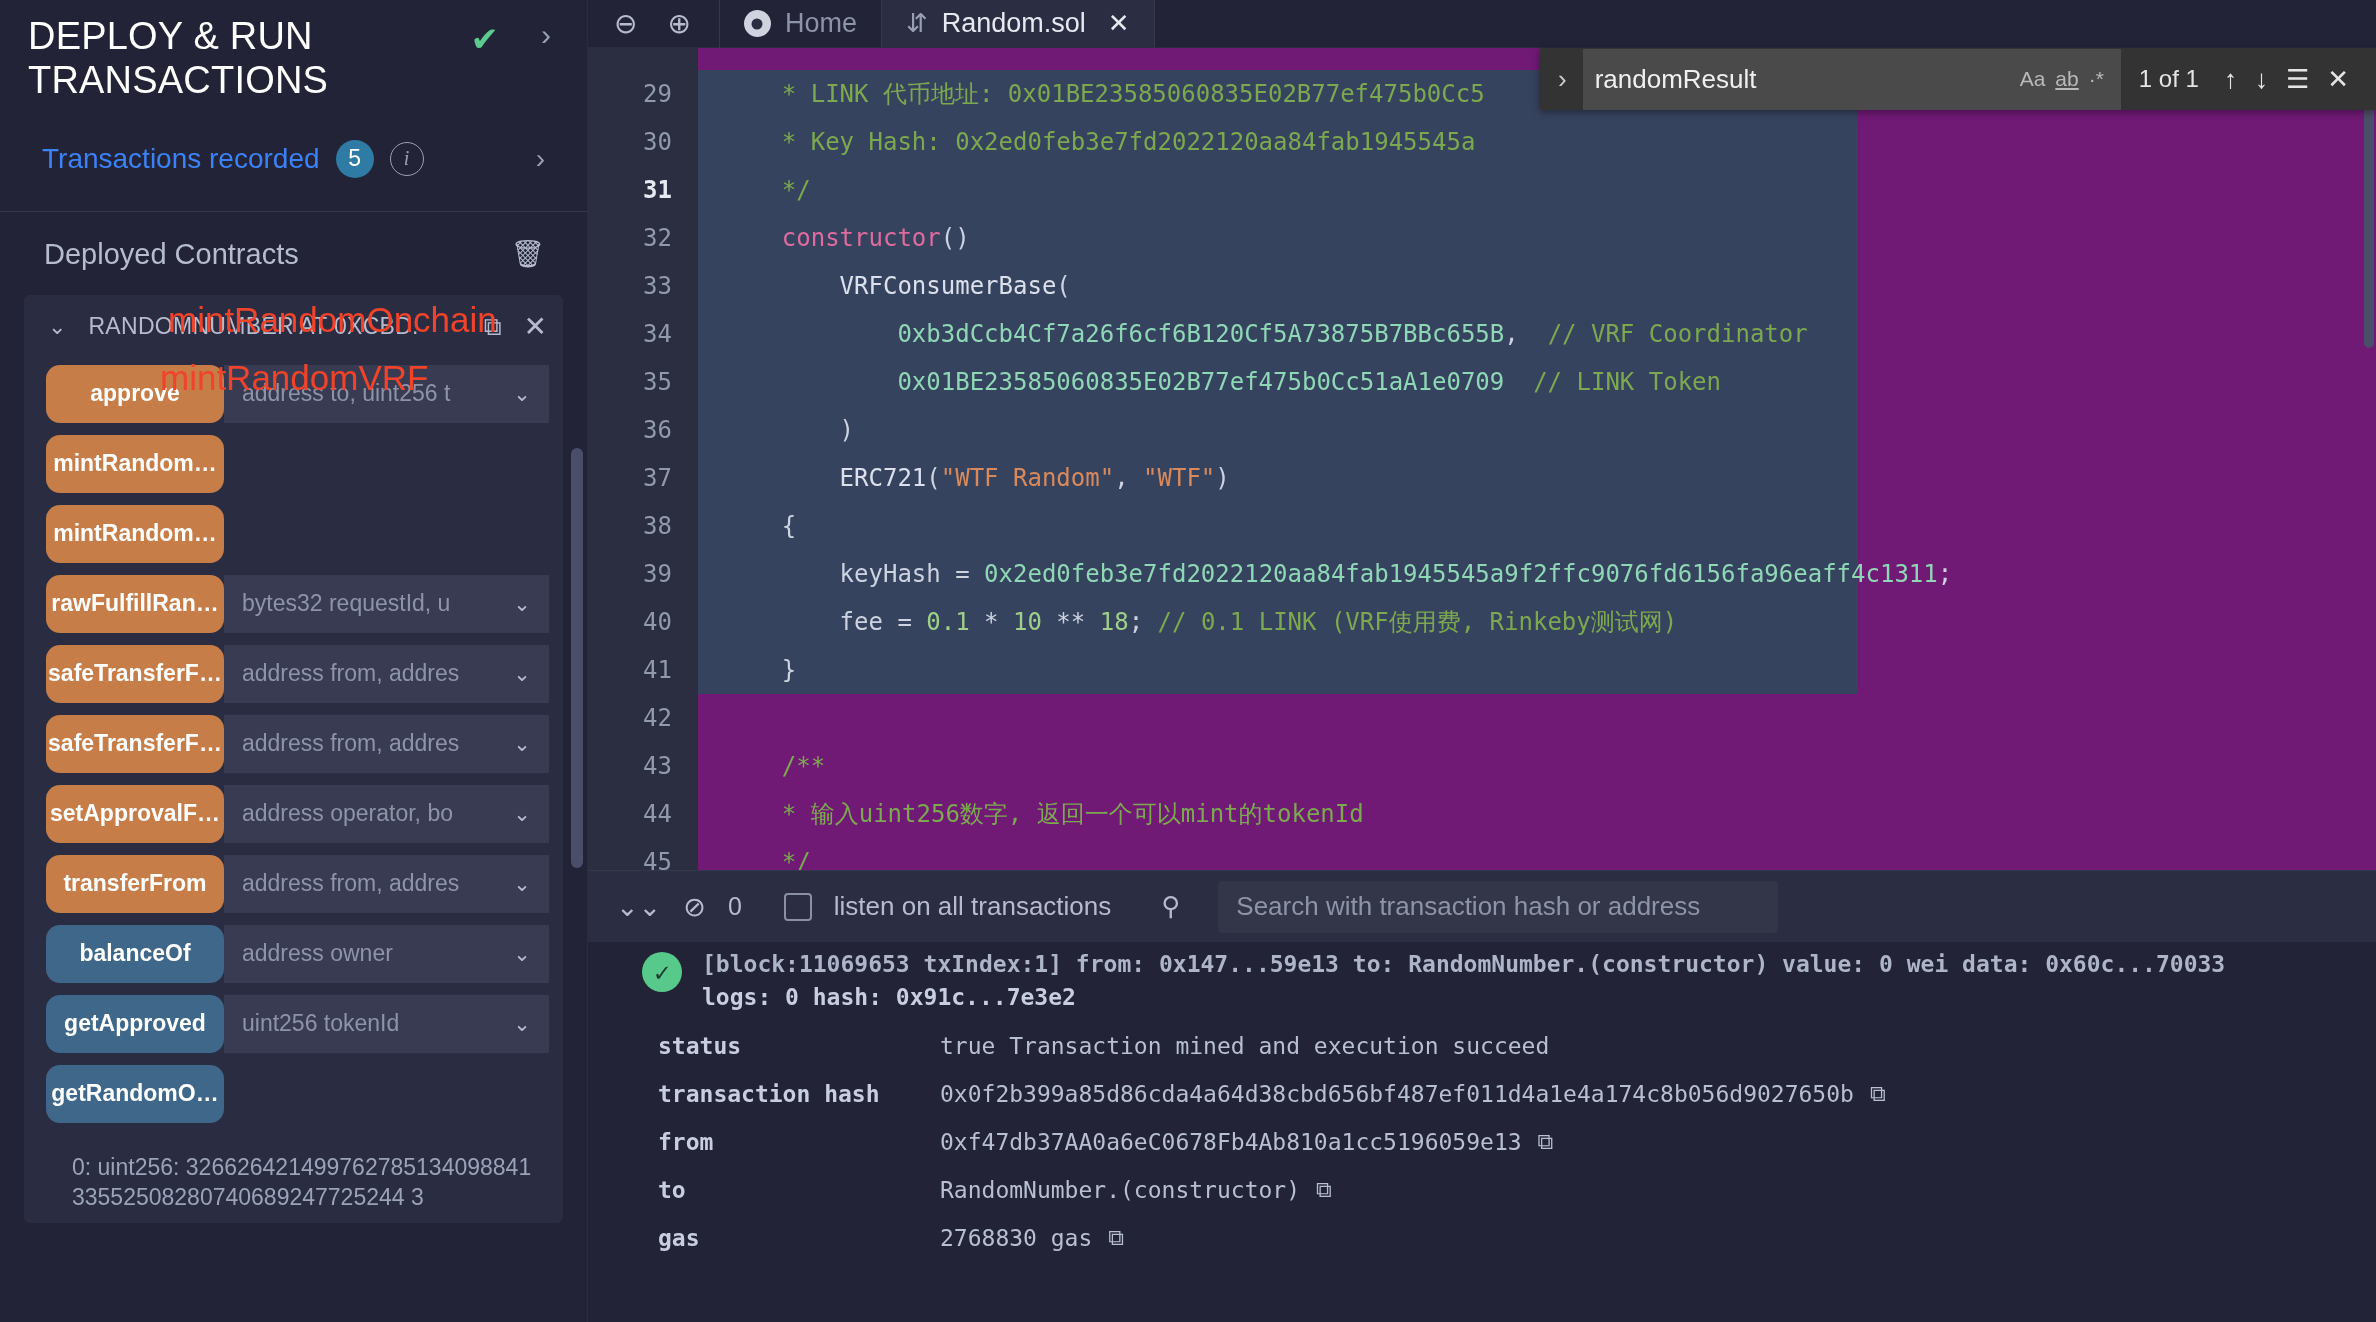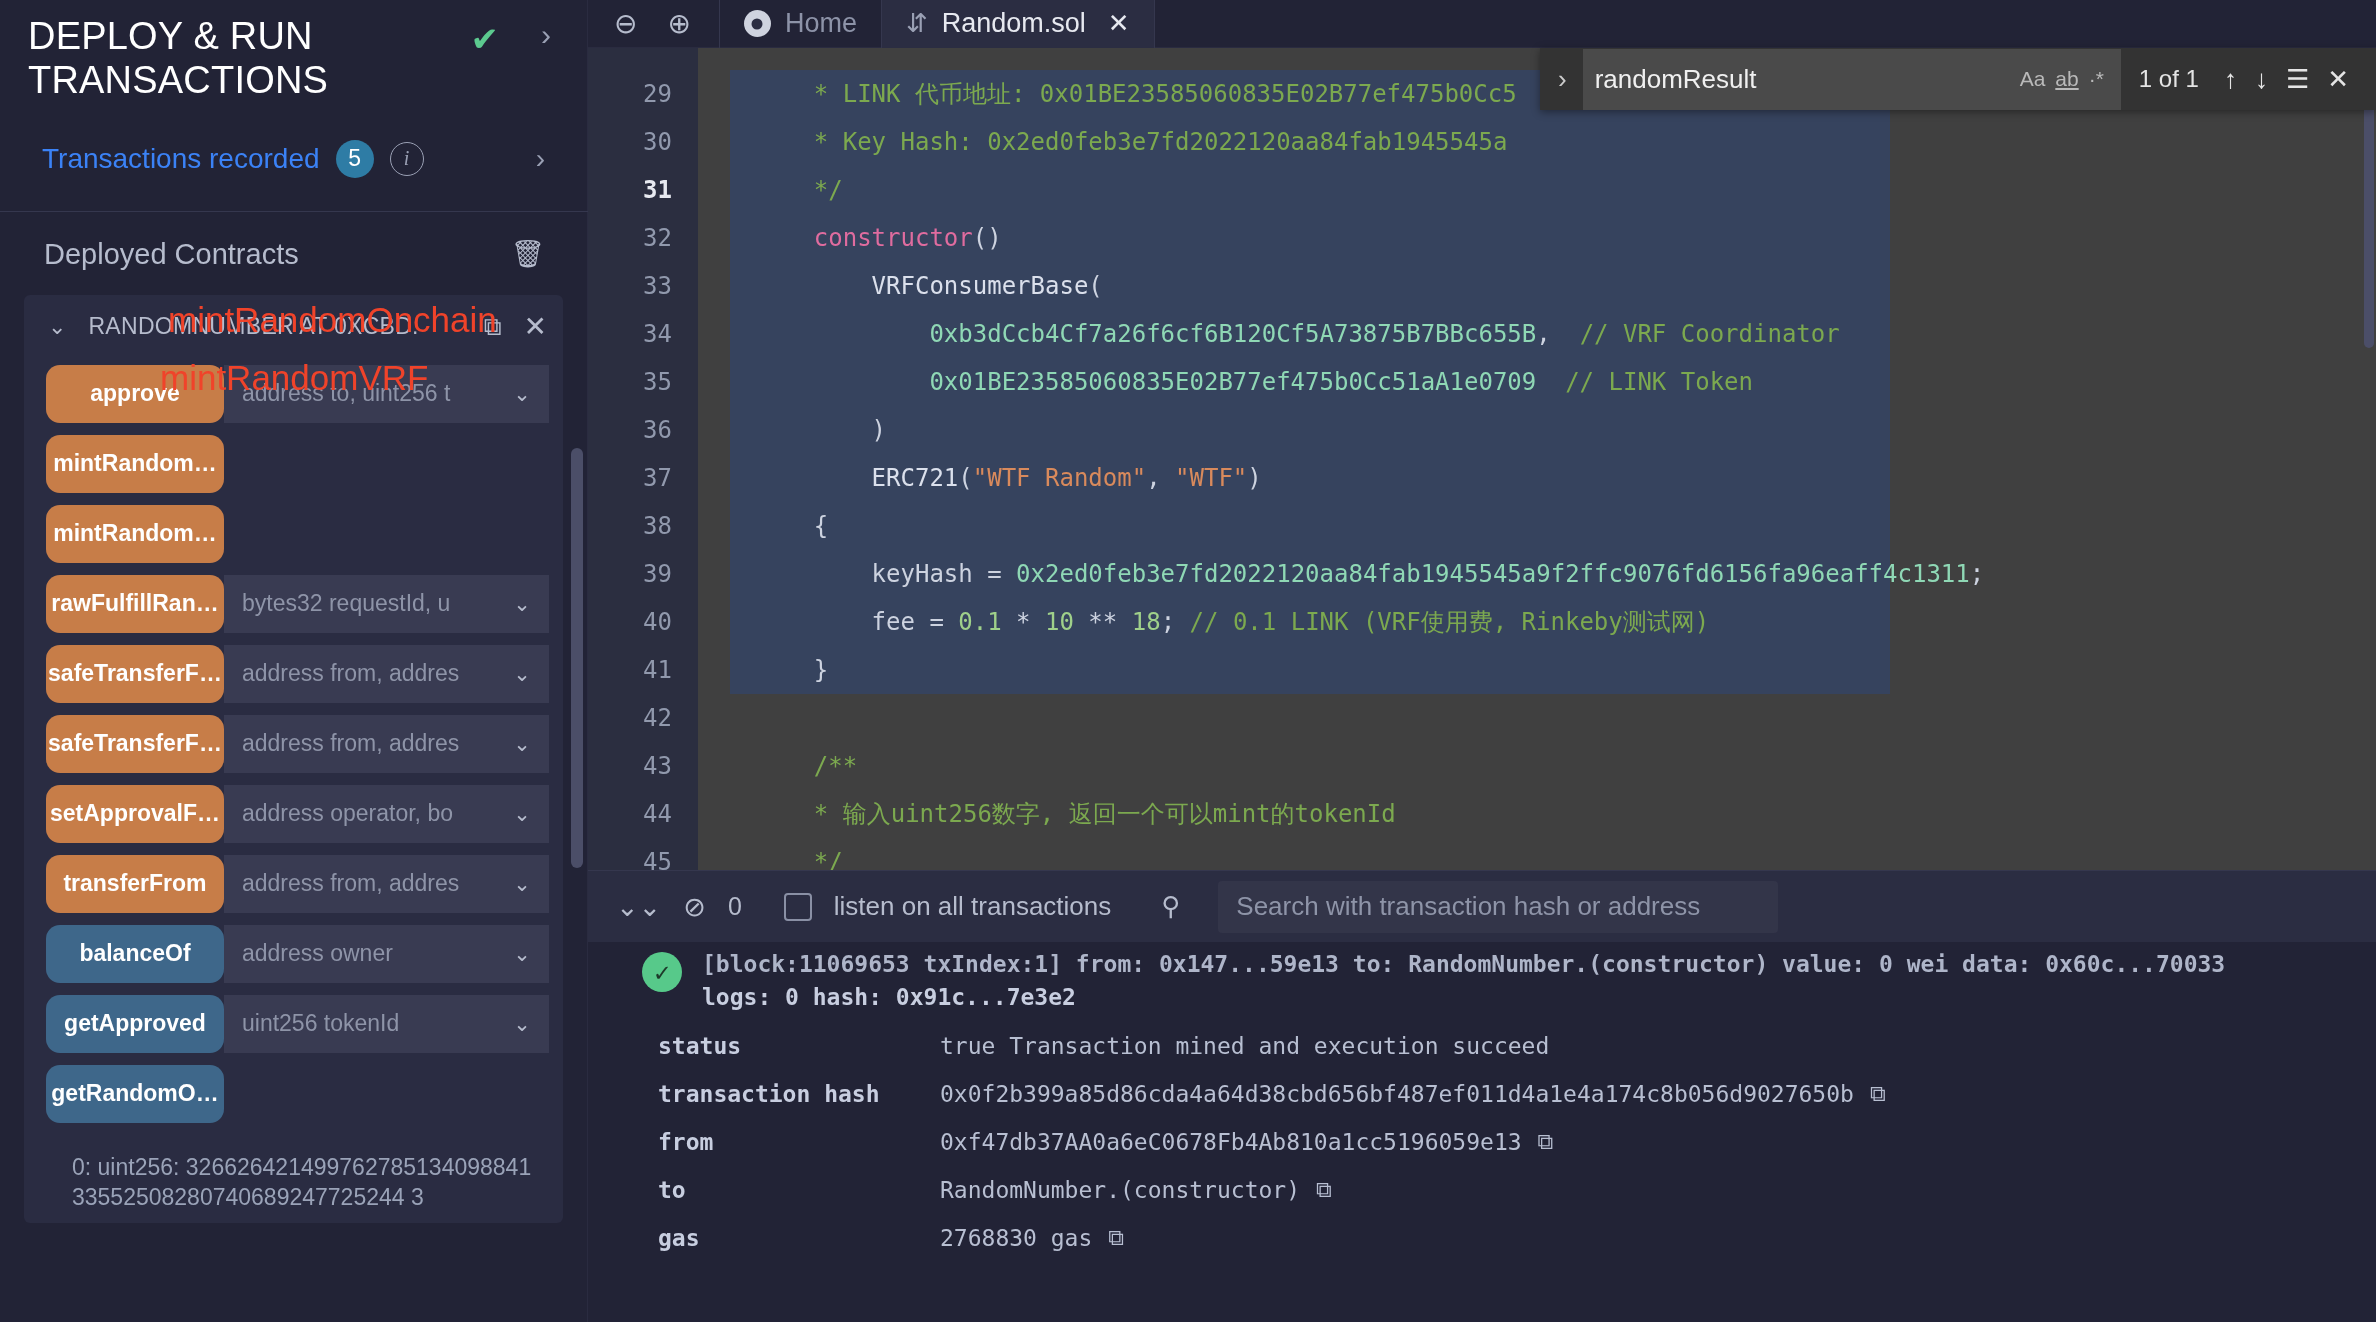--- a/index.html
+++ b/index.html
@@ -156,23 +156,22 @@
   }
   .fb-text { color: #f0f0f0; font-size: 26px; flex: 1; }
   .fb-opts { display: flex; align-items: center; }
   .fb-opt { color: #b9b9b9; font-size: 21px; padding: 2px 5px; }
   .fb-opt.u { text-decoration: underline; }
   .fb-count { color: #e5e5e5; font-size: 24px; padding: 0 16px 0 18px; white-space: nowrap; }
   .fb-act { color: #e5e5e5; font-size: 26px; padding: 0 9px; }
 
   
   .editor {
-    position: relative; height: 822px; background: #404040; overflow: hidden;
+    position: relative; height: 822px; background: #701a75; overflow: hidden;
     display: flex;
-    gap: 32px;
   }
   .gutter {
     width: 110px; background: #2b2e40; color: #9199ad; font-size: 24px;
     font-family: "DejaVu Sans Mono", monospace;
     text-align: right; padding: 22px 26px 0 0; flex: 0 0 110px;
   }
   .gutter div { height: 48px; line-height: 48px; }
   .gutter div.cur { color: #e7e9f0; font-weight: bold; }
   .codearea {
     flex: 1; padding: 22px 0 0 0; position: relative;

